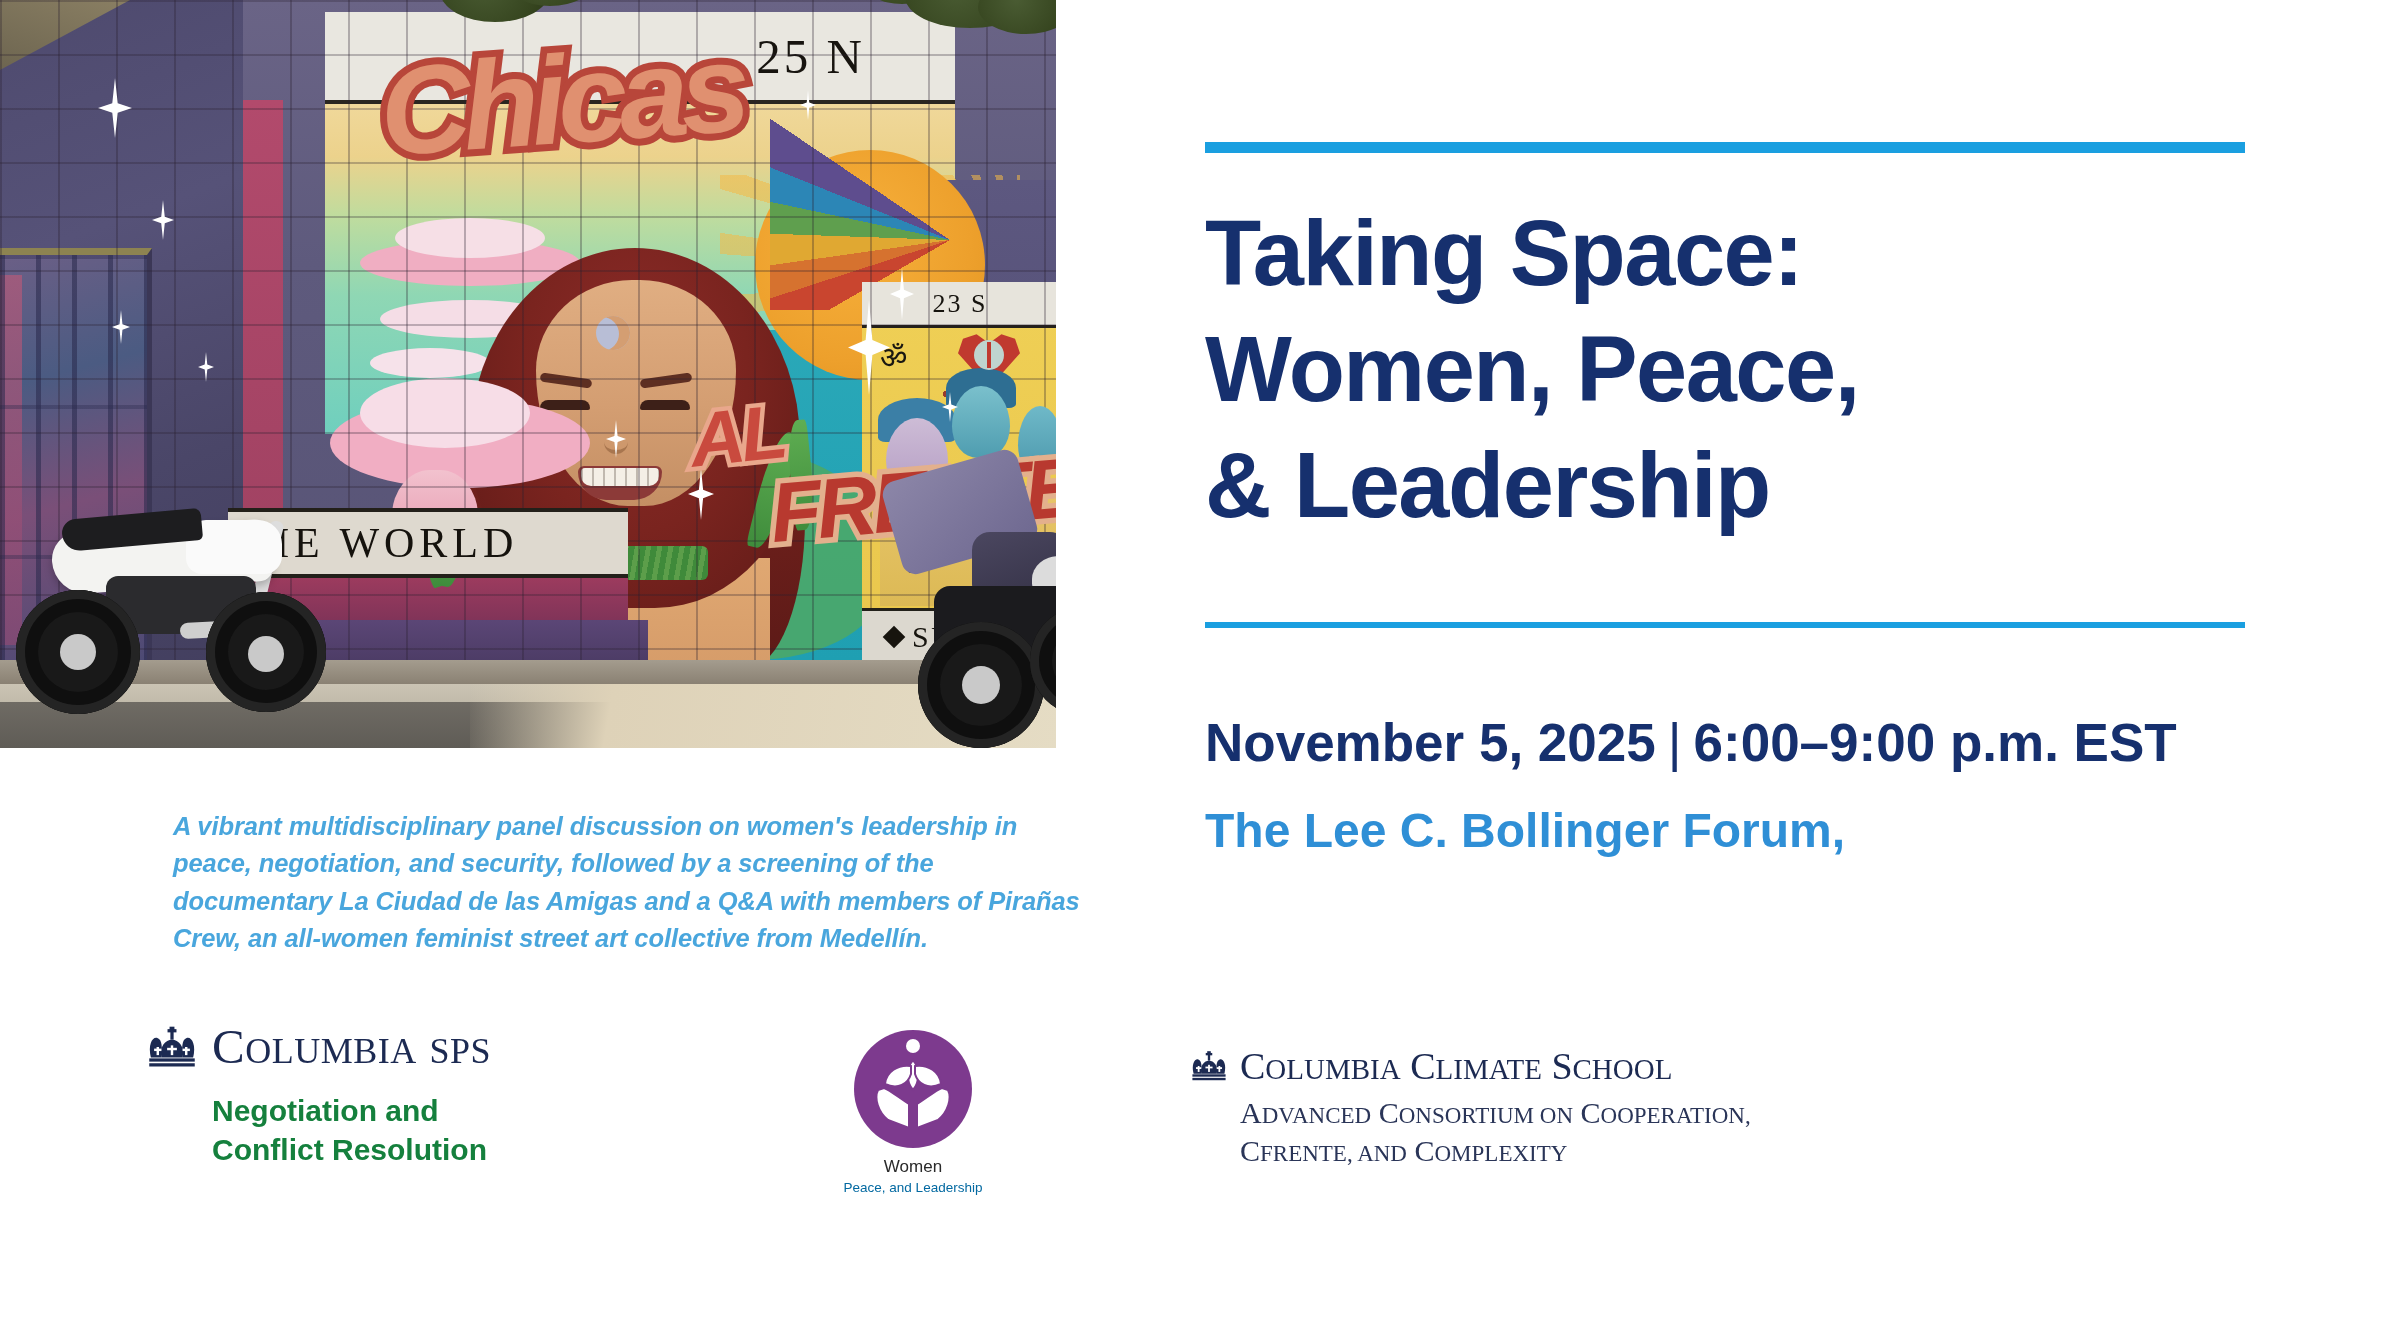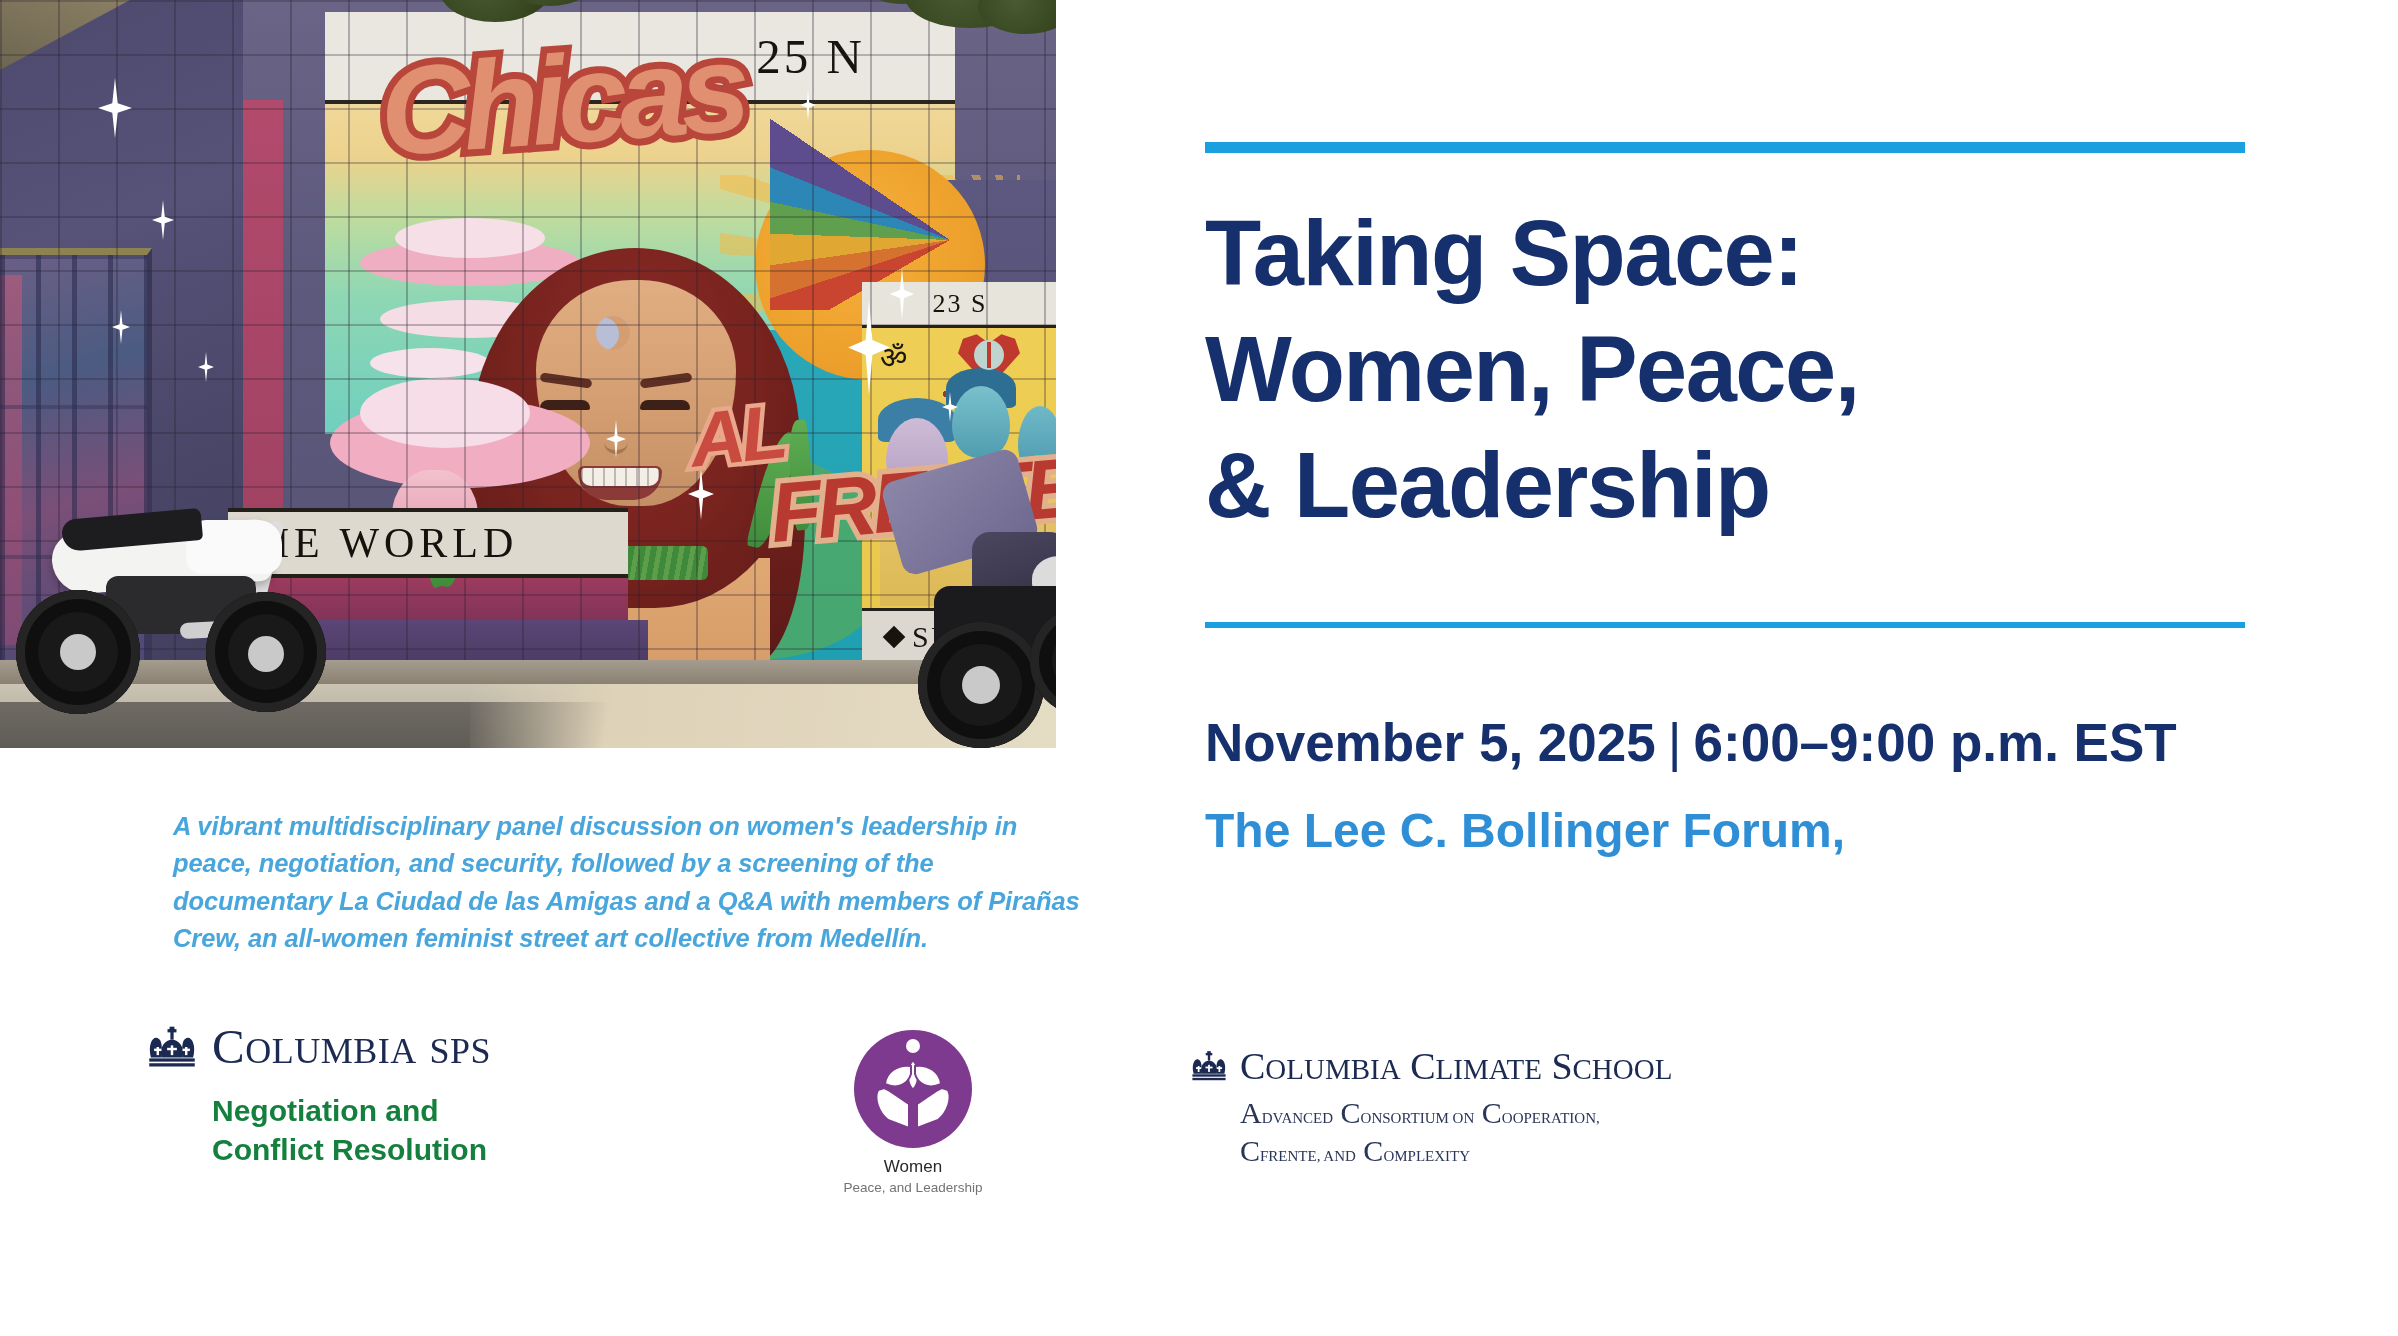--- a/index.html
+++ b/index.html
@@ -288,21 +288,21 @@
   .sps-word { font-family:"Liberation Serif", serif; font-size:49px; color:#1c2a52;
      letter-spacing:.5px; white-space:nowrap; }
   .sps-word .sc { font-size:36px; }
   .sps-sub { margin-top:16px; margin-left:66px; font-size:30px; font-weight:bold;
      color:#15803d; line-height:1.3; }
 
   .wpl-logo { position:absolute; left:823px; top:1030px; width:180px; text-align:center; }
   .wpl-circle { width:118px; height:118px; border-radius:50%; background:#7d3a8e;
      margin:0 auto; position:relative; }
   .wpl-name { margin-top:9px; font-size:17px; color:#2a2a2a; font-weight:500; }
-  .wpl-tag  { margin-top:3px; font-size:13.5px; color:#737373; }
+  .wpl-tag  { margin-top:3px; font-size:13.5px; color:#0369a1; }
 
   
   .right-col { position:absolute; left:1205px; top:0; width:1065px; height:1336px; }
   .rule-top { position:absolute; left:0; top:142px; width:1040px; height:11px; background:#1a9fe0; }
   .rule-mid { position:absolute; left:0; top:622px; width:1040px; height:6px; background:#1a9fe0; }
 
   .title { position:absolute; left:0; top:196px; width:1060px;
      font-size:92px; font-weight:bold; line-height:1.26; color:#16306e; letter-spacing:-1.5px; }
 
   .when { position:absolute; left:0; top:712px; font-size:53px; font-weight:bold; color:#16306e;
@@ -311,21 +311,21 @@
   .where { position:absolute; left:0; top:800px; width:860px; font-size:48px; font-weight:bold;
      color:#2f8fd6; line-height:1.28; }
 
   .ccs-logo { position:absolute; left:1190px; top:1044px; width:860px; }
   .ccs-top { display:flex; align-items:flex-start; gap:12px; }
   .crown-sm { width:38px; height:32px; flex:0 0 38px; margin-top:6px; }
   .ccs-line1 { font-family:"Liberation Serif", serif; font-size:38px; color:#1c2a52; white-space:nowrap; }
   .ccs-line1 .sc { font-size:29px; }
   .ccs-sub { margin-left:50px; margin-top:6px; font-family:"Liberation Serif", serif;
      font-size:30px; color:#2a3558; line-height:1.28; }
-  .ccs-sub .sc { font-size:15px; }
+  .ccs-sub .sc { font-size:23px; }
 </style>
 </head>
 <body>
 
 <div class="poster">
 
   <div class="left-col">
 
     <div class="mural">
       <div class="wall-base"></div>

